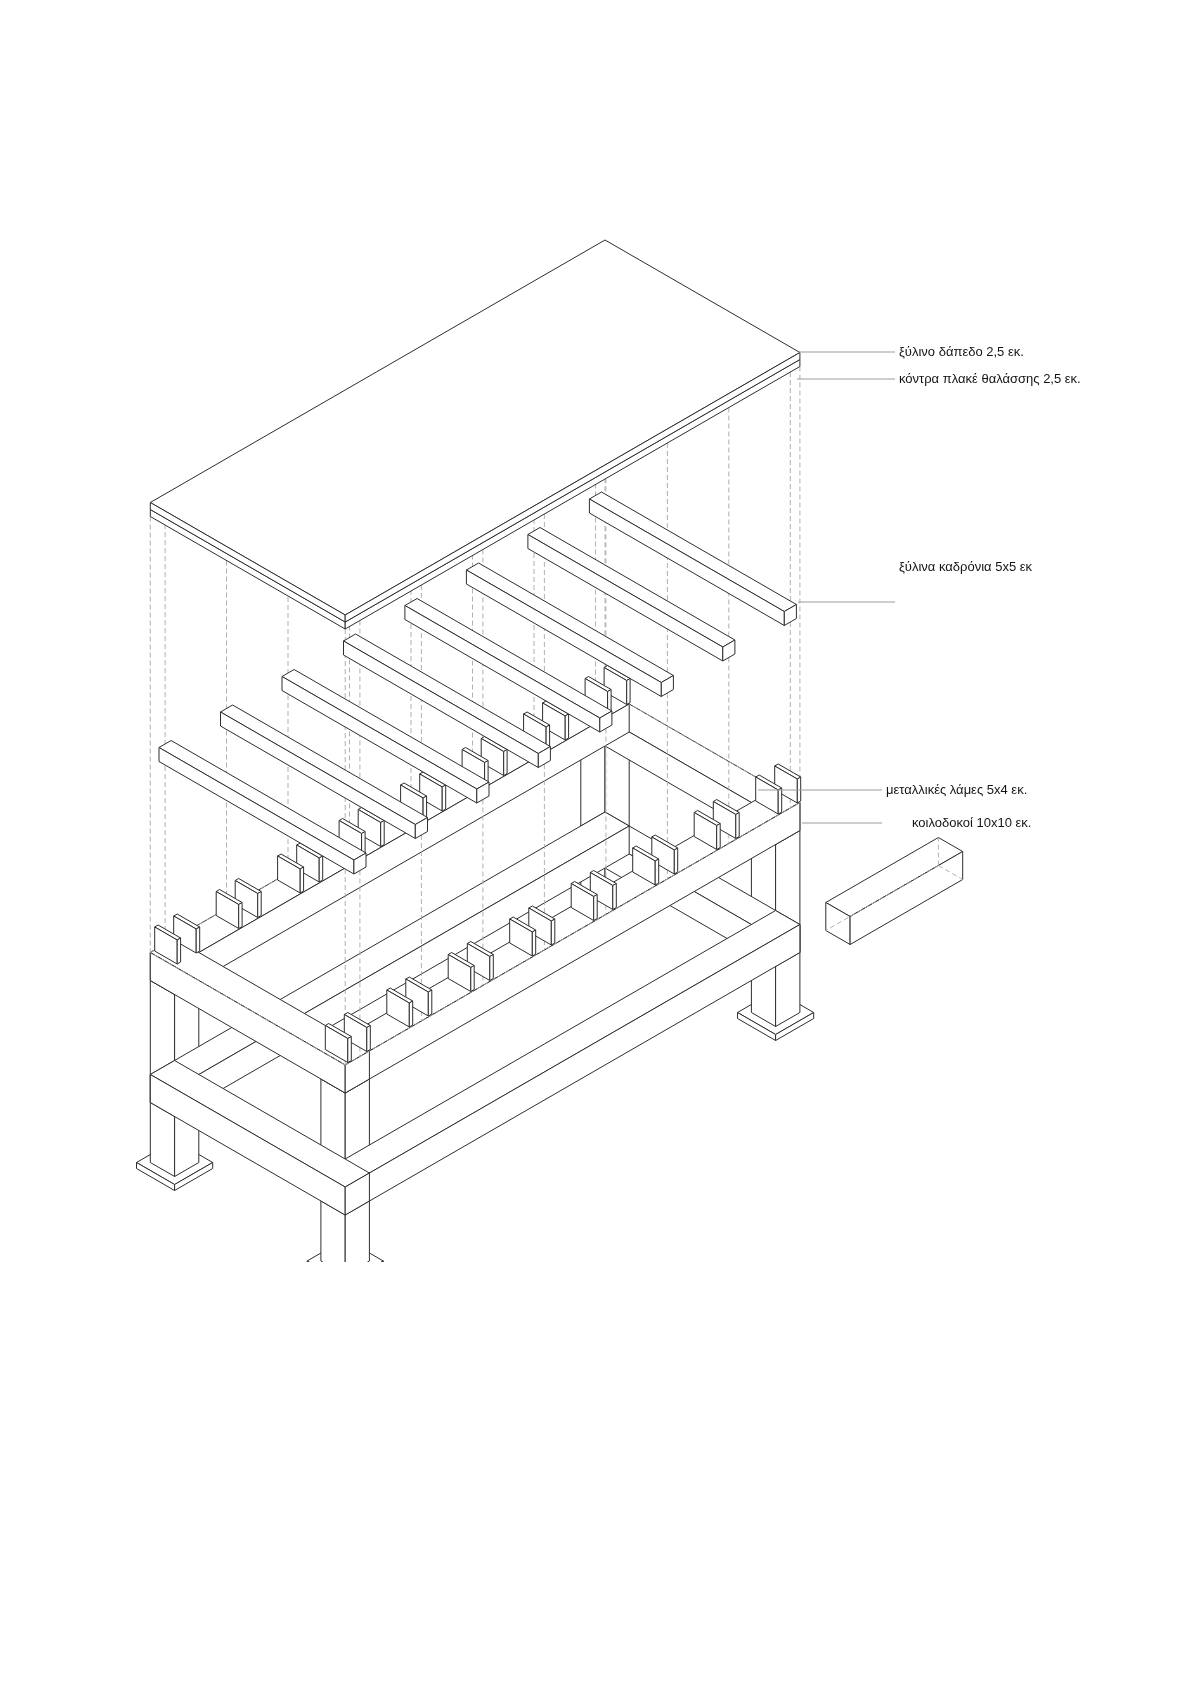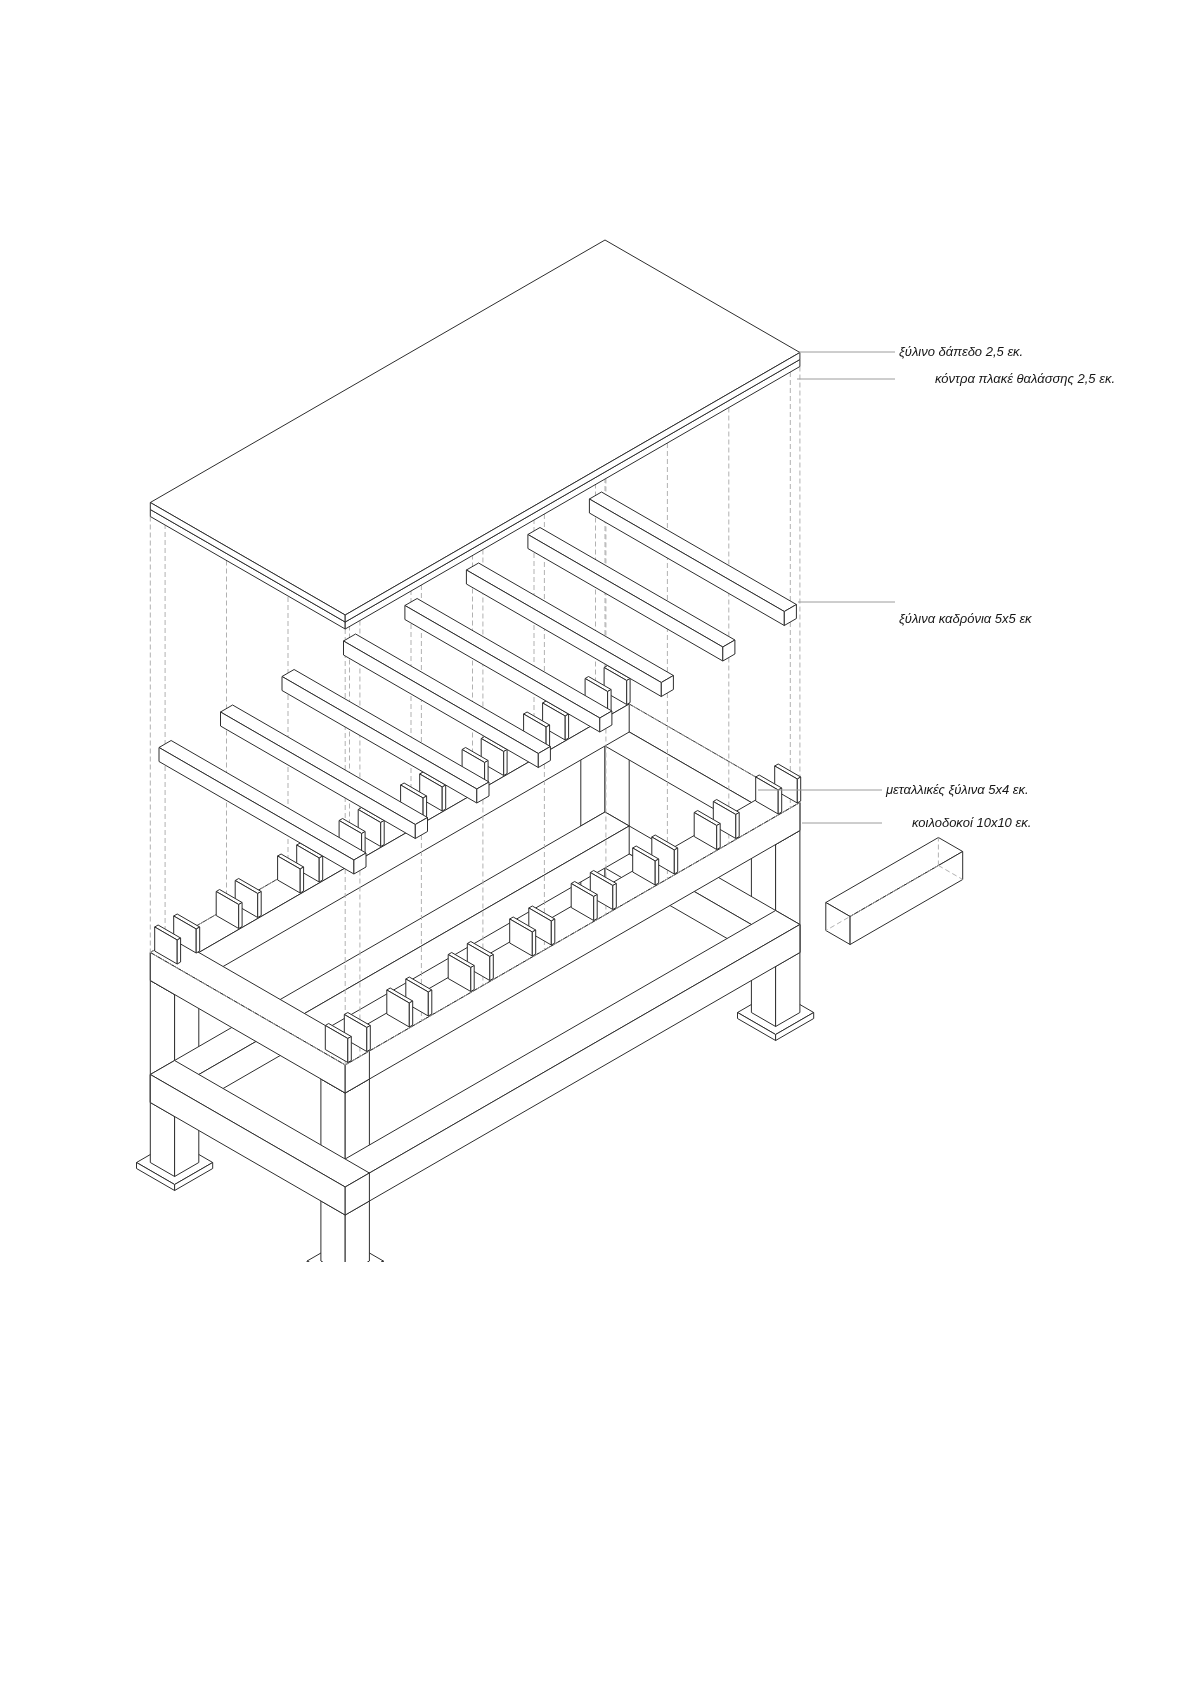--- a/index.html
+++ b/index.html
@@ -3,21 +3,20 @@
 <meta charset="utf-8">
 <style>
   html, body { margin: 0; padding: 0; background: #ffffff; }
   .canvas {
     position: relative;
     width: 1191px;
     height: 1262px;
     background: var(--bg, #ffffff);
     font-family: "Liberation Sans", sans-serif;
     overflow: hidden;
-    font-style: italic;
   }
   svg { position: absolute; left: 0; top: 0; }
   polygon.solid {
     fill: #ffffff;
     stroke: var(--line, #2e2e2e);
     stroke-width: 1;
     stroke-linejoin: round;
   }
   line.dash {
     stroke: var(--dash, #a8a8a8);
@@ -276,17 +275,17 @@
       <g>
         <line x1="799" y1="352" x2="895" y2="352" class="leader"></line>
         <line x1="797" y1="379" x2="895" y2="379" class="leader"></line>
         <line x1="798" y1="602" x2="895" y2="602" class="leader"></line>
         <line x1="758" y1="790" x2="882" y2="790" class="leader"></line>
         <line x1="802" y1="823" x2="882" y2="823" class="leader"></line>
       </g>
     </svg>
 
   <div class="anno" style="left: 899px; top: 343px;">ξύλινο δάπεδο 2,5 εκ.</div>
-  <div class="anno" style="left: 899px; top: 370px; margin-left: 36px;">κόντρα πλακέ θαλάσσης 2,5 εκ.</div>
-  <div class="anno" style="left: 899px; top: 610px;">ξύλινα καδρόνια 5x5 εκ</div>
-  <div class="anno" style="left: 886px; top: 781px;">μεταλλικές ξύλινα 5x4 εκ.</div>
+  <div class="anno" style="left: 899px; top: 370px;">κόντρα πλακέ θαλάσσης 2,5 εκ.</div>
+  <div class="anno" style="left: 899px; top: 558px;">ξύλινα καδρόνια 5x5 εκ</div>
+  <div class="anno" style="left: 886px; top: 781px;">μεταλλικές λάμες 5x4 εκ.</div>
   <div class="anno" style="left: 912px; top: 814px;">κοιλοδοκοί 10x10 εκ.</div>
 </div>
 
 </body></html>

